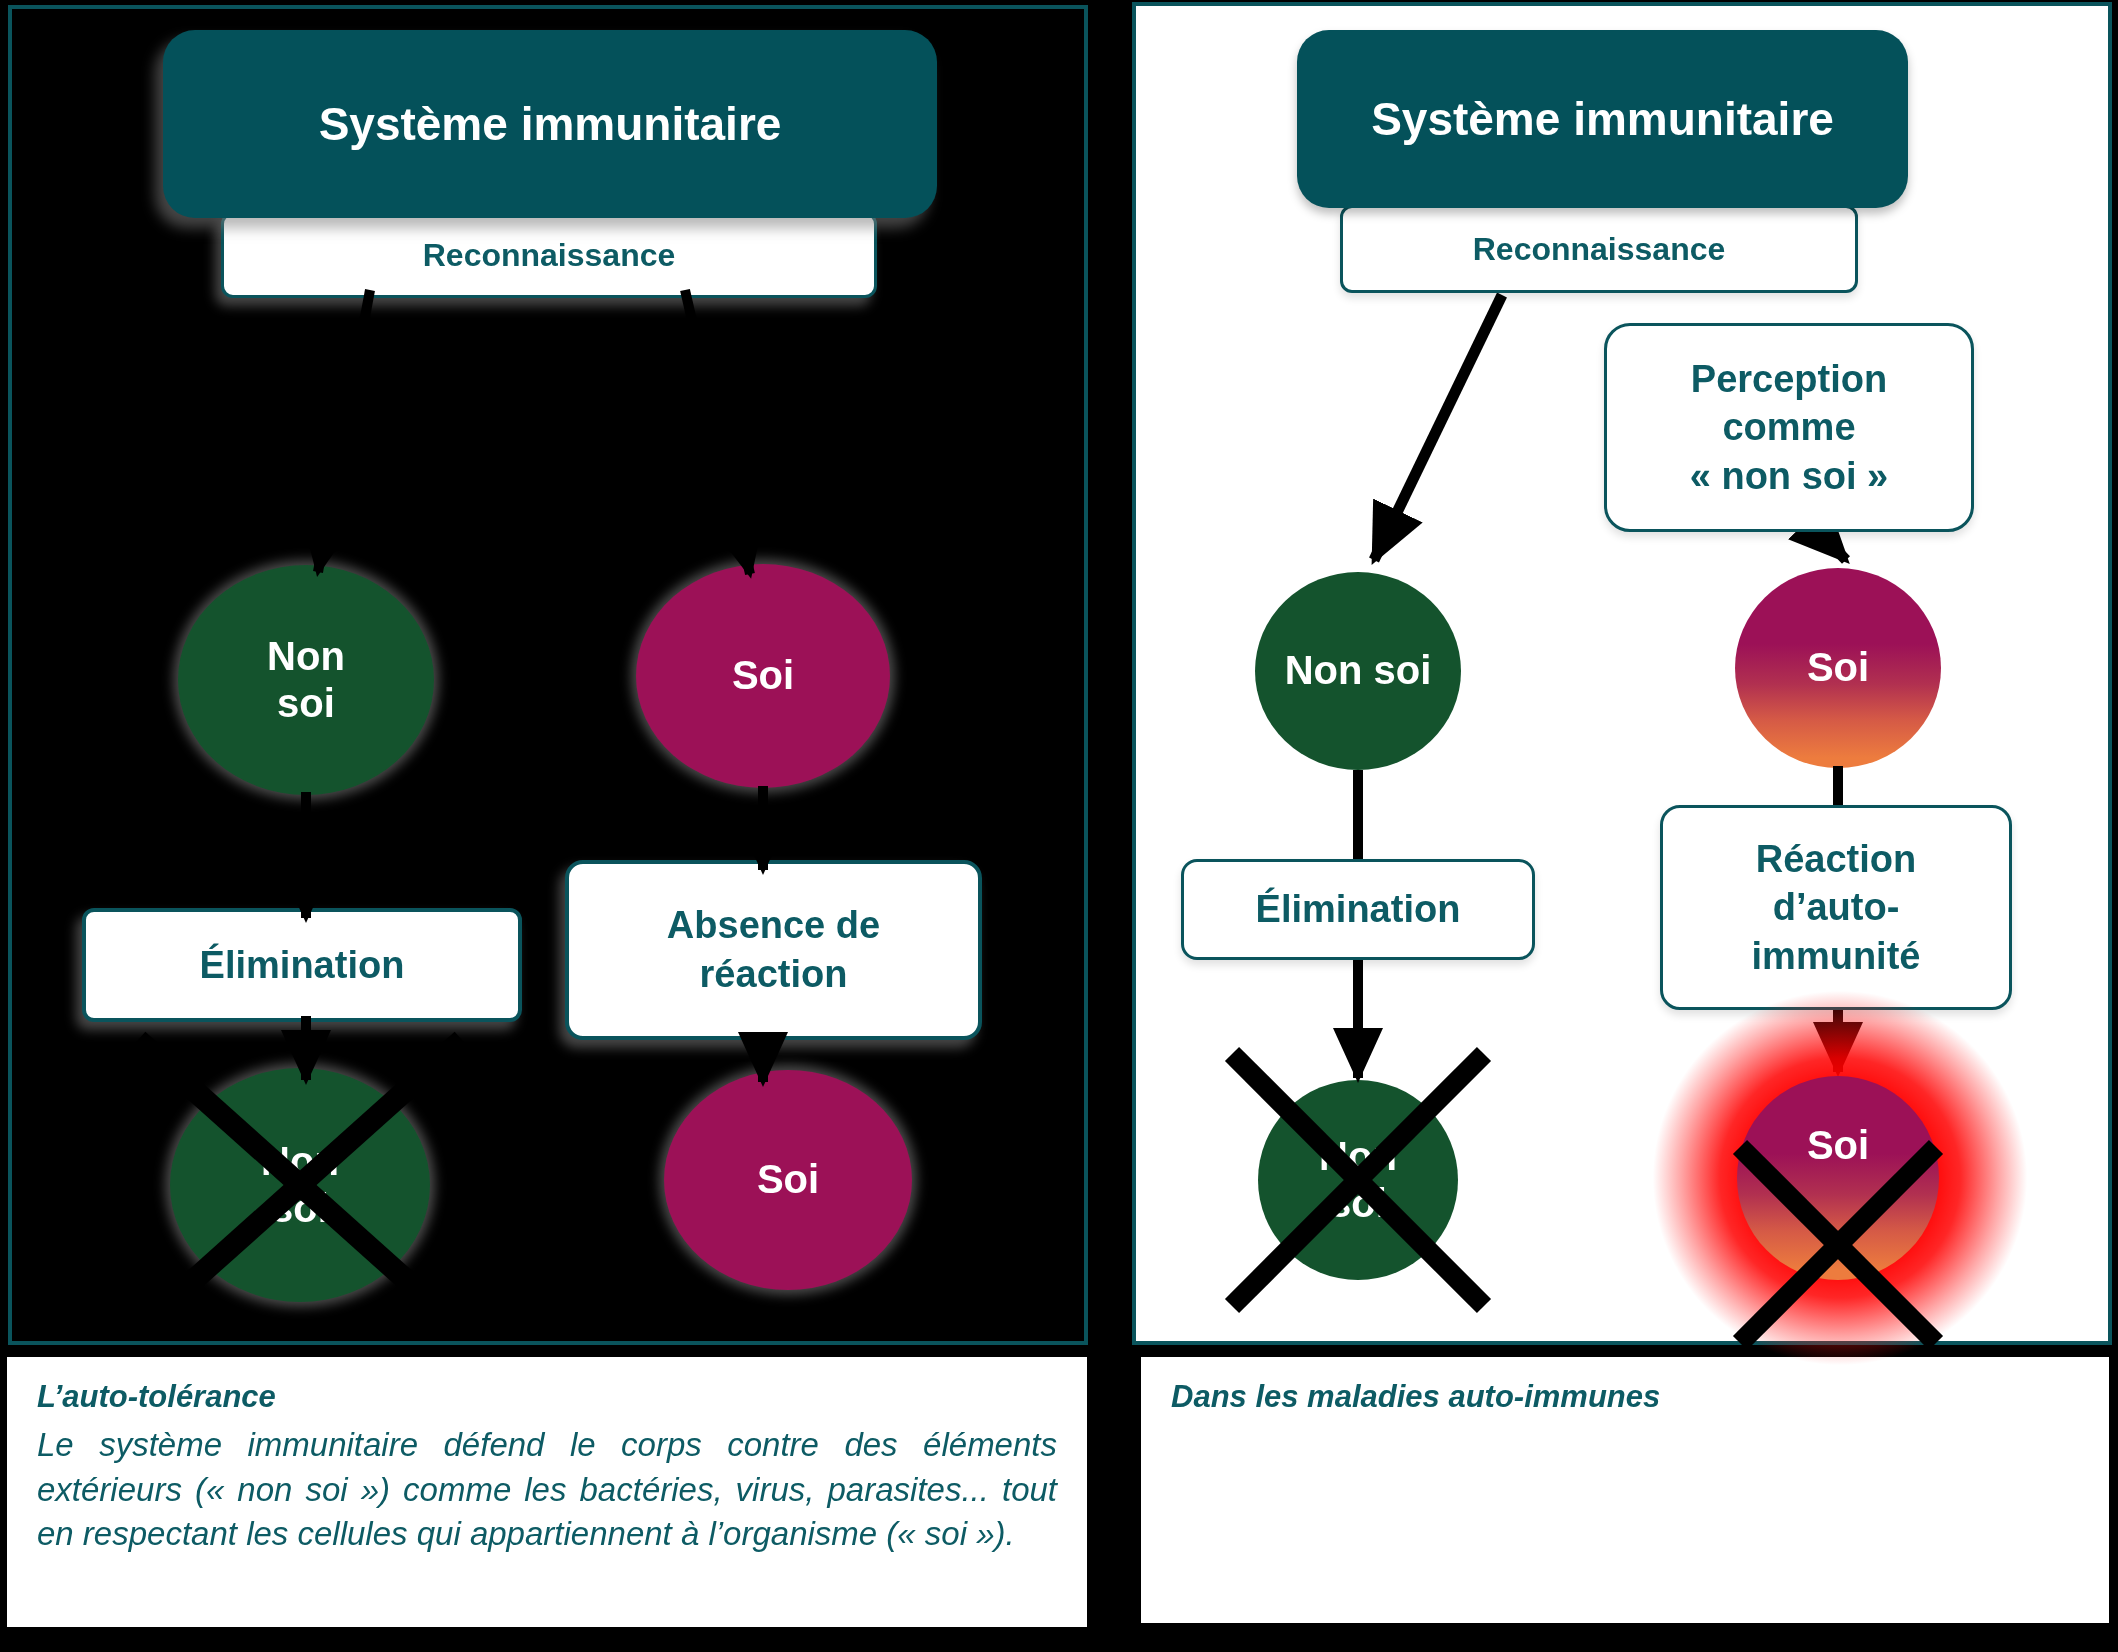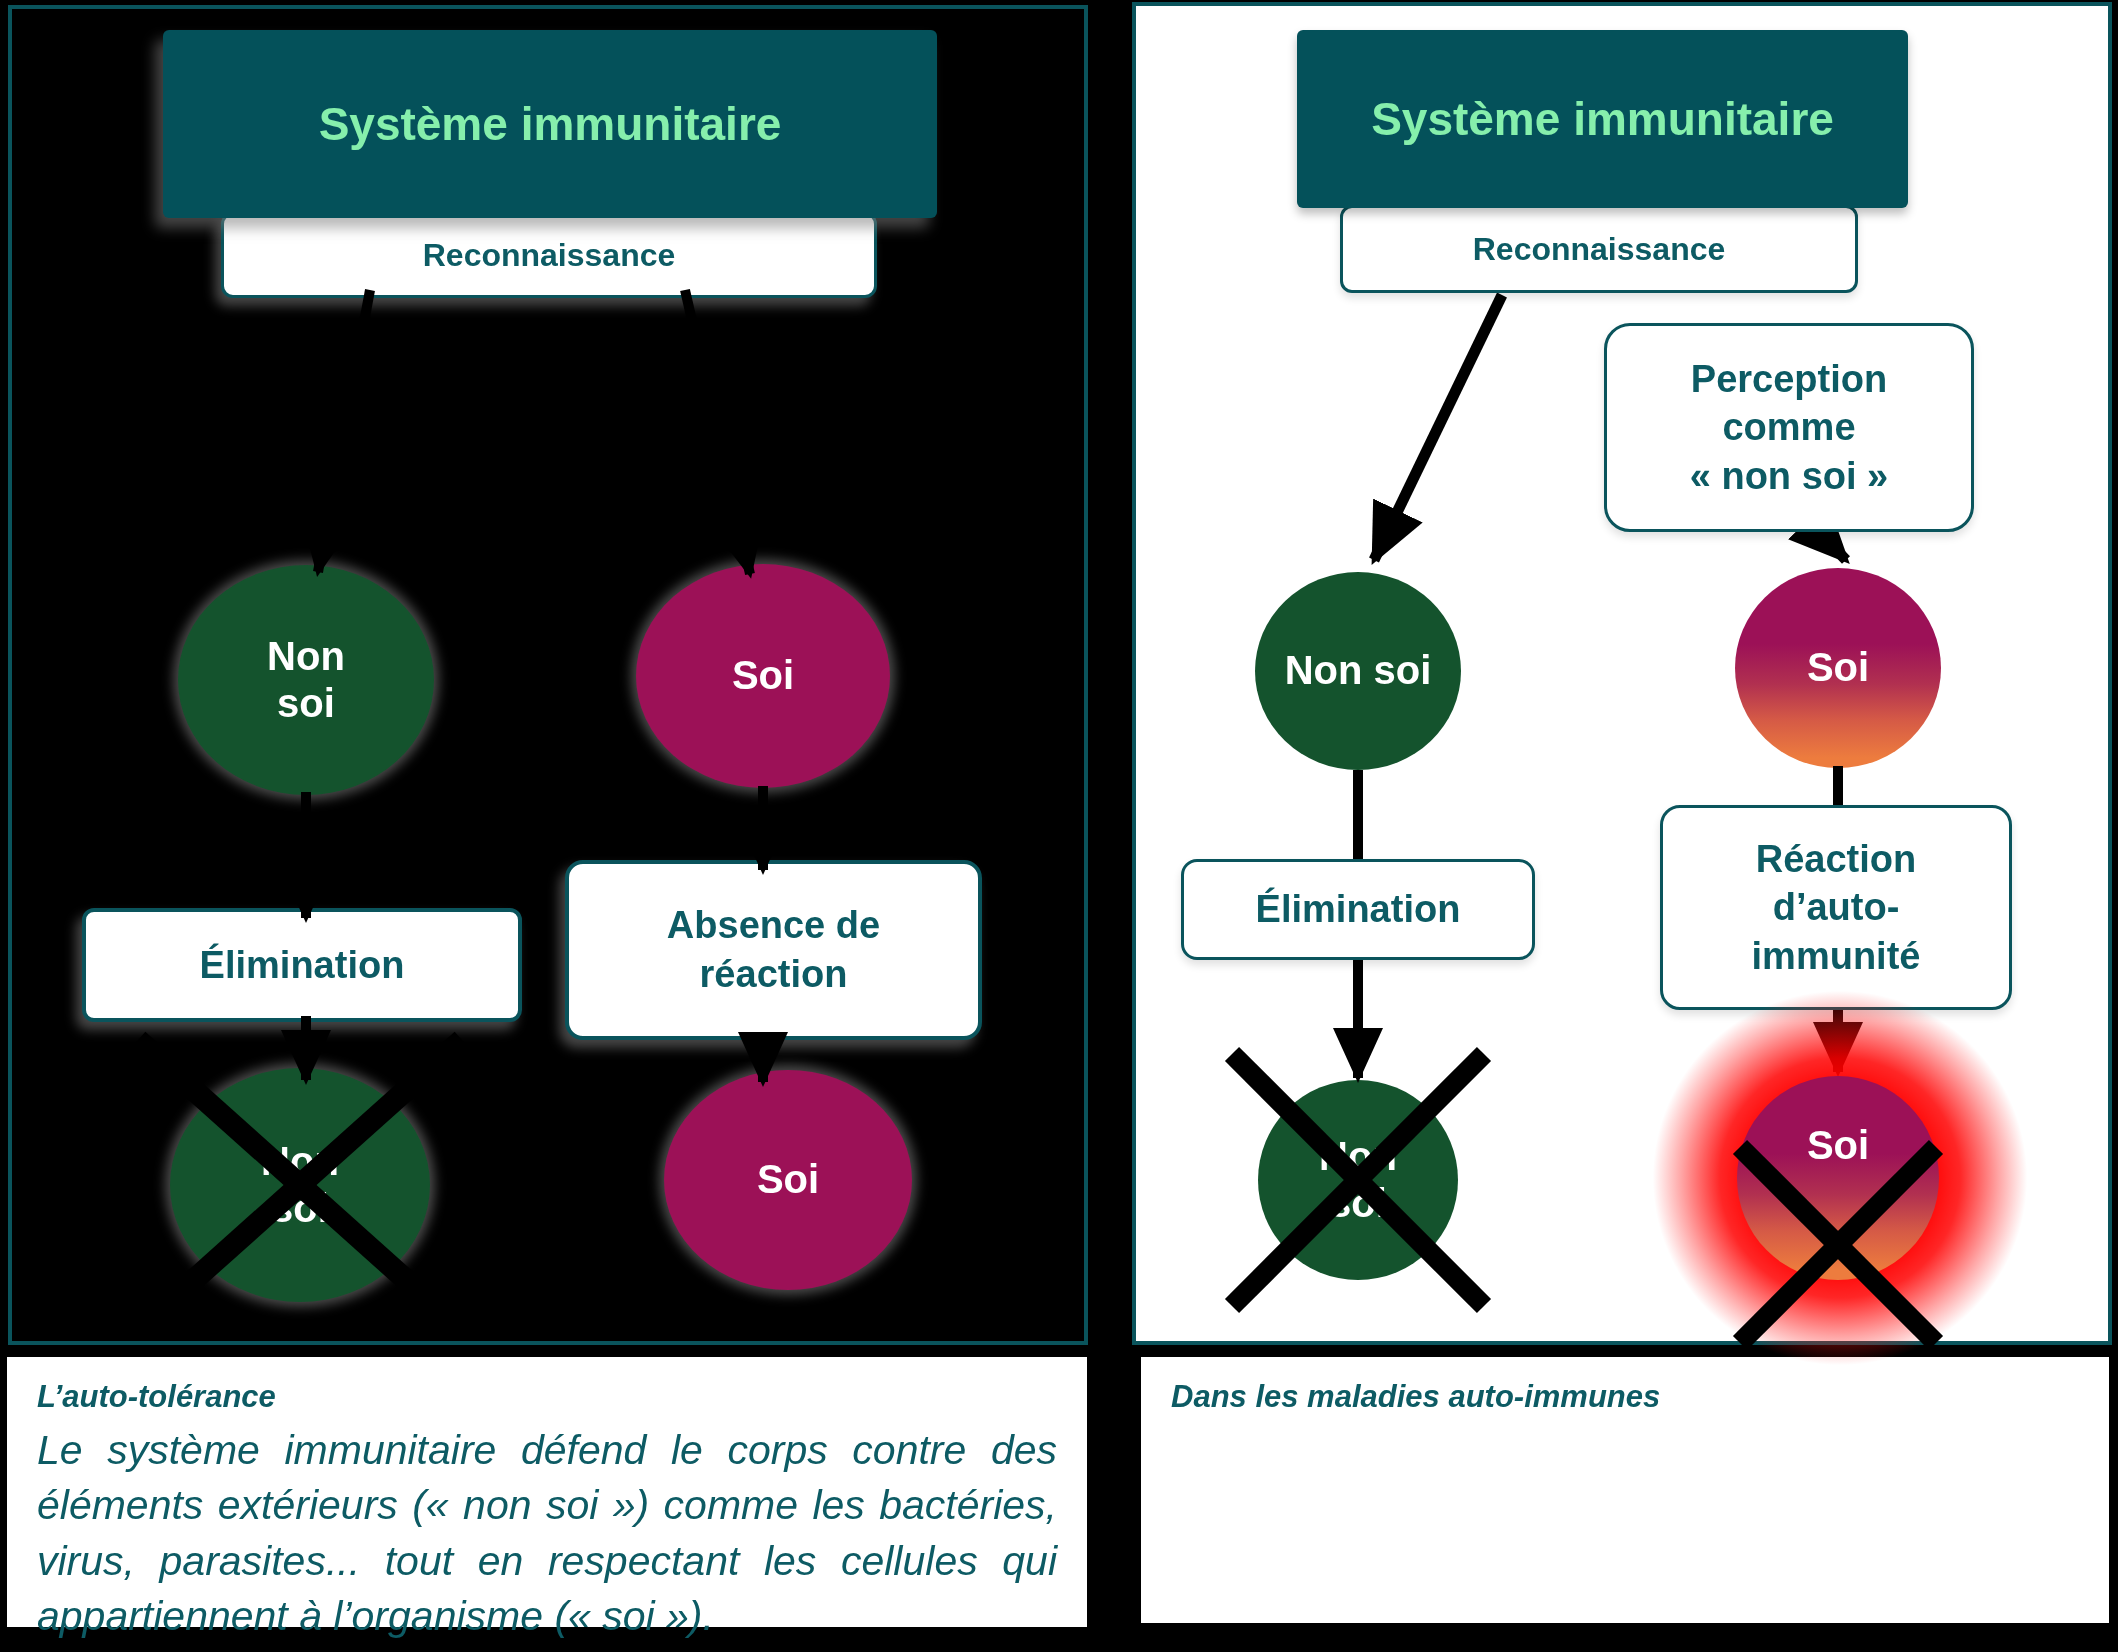--- a/index.html
+++ b/index.html
@@ -6,23 +6,23 @@
   html,body { background:#000; }
   .canvas {
     position:relative; width:2118px; height:1652px; background:#000;
     font-family:"Liberation Sans","DejaVu Sans",sans-serif; overflow:hidden;
   }
   .panel { position:absolute; z-index:0; }
   .panel-left  { left:8px;   top:5px; width:1080px; height:1340px; background:#000; border:4px solid #0a545c; }
   .panel-right { left:1132px; top:2px; width:980px;  height:1343px; background:#fff; border:4px solid #0a545c; }
 
   .title-box {
-    position:absolute; z-index:3; background:#04515a; border-radius:6px;
+    position:absolute; z-index:3; background:#04515a; border-radius:32px;
     display:flex; align-items:center; justify-content:center;
-    color:#86efac; font-weight:bold; font-size:46px;
+    color:#ffffff; font-weight:bold; font-size:46px;
   }
   .tb-left  { box-shadow:-8px 10px 14px rgba(125,125,125,.55); }
   .tb-right { box-shadow:0 6px 10px rgba(0,0,0,.25); }
 
   .dbox {
     position:absolute; z-index:3; background:#fff; border:3px solid #0a545c; border-radius:12px;
     display:flex; align-items:center; justify-content:center; text-align:center;
     color:#0d5b64; font-weight:bold; font-size:38px; line-height:1.28;
   }
   .dbox-shadow-l { box-shadow:-6px 8px 12px rgba(140,140,140,.5); }
@@ -47,21 +47,21 @@
   .svg-layer { position:absolute; left:0; top:0; width:2118px; height:1652px; pointer-events:none; }
   .svg-under  { z-index:2; }
   .svg-over   { z-index:4; }
   .svg-cross  { z-index:6; }
 
   .caption {
     position:absolute; z-index:1; background:#fff; border:5px solid #000;
     color:#0d5b64; font-style:italic; padding:22px 30px 10px 30px;
   }
   .caption h2 { font-size:31px; font-weight:bold; font-style:italic; margin-bottom:8px; }
-  .caption p  { font-size:41px; line-height:1.35; text-align:justify; text-align-last:left; }
+  .caption p  { font-size:33px; line-height:1.35; text-align:justify; text-align-last:left; }
 
   .pre { white-space:pre-line; }
 </style>
 </head>
 <body>
 
 <div class="canvas">
 
   <div class="panel panel-left"></div>
   <div class="panel panel-right"></div>

